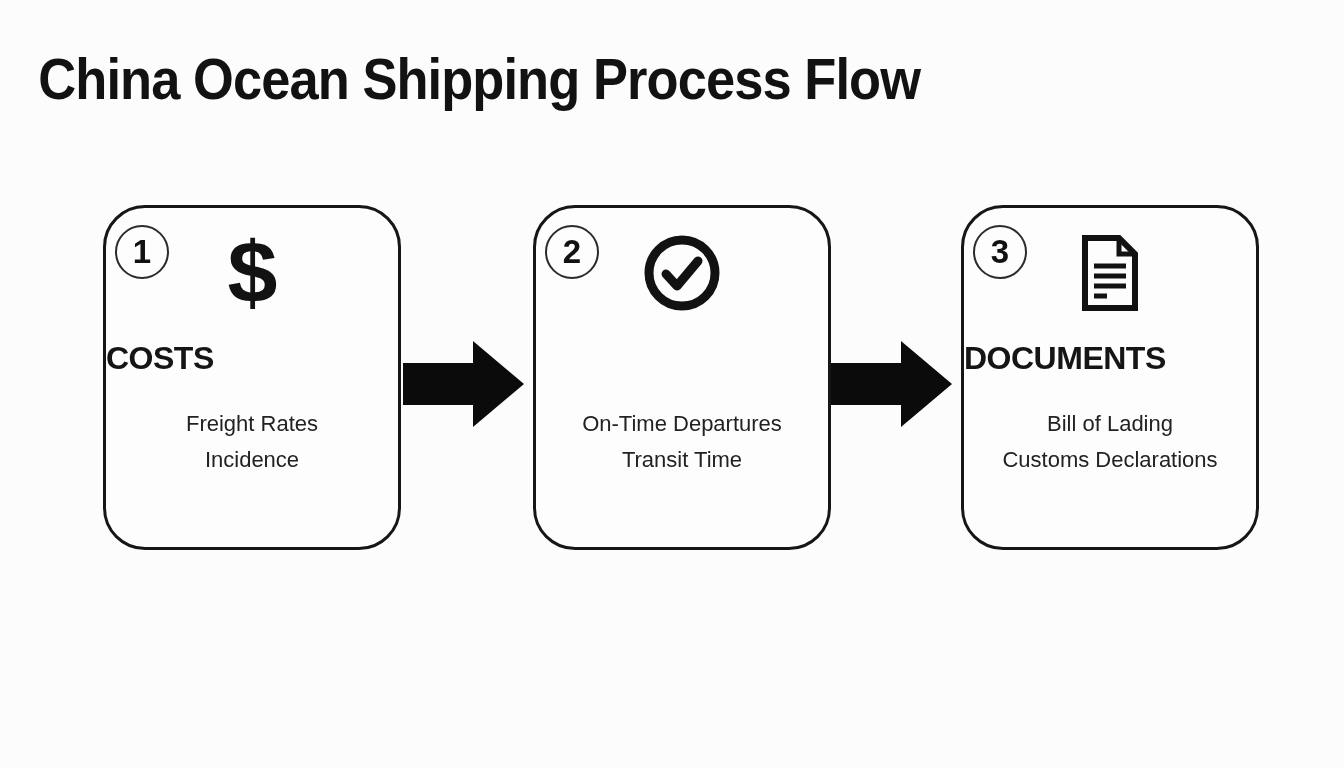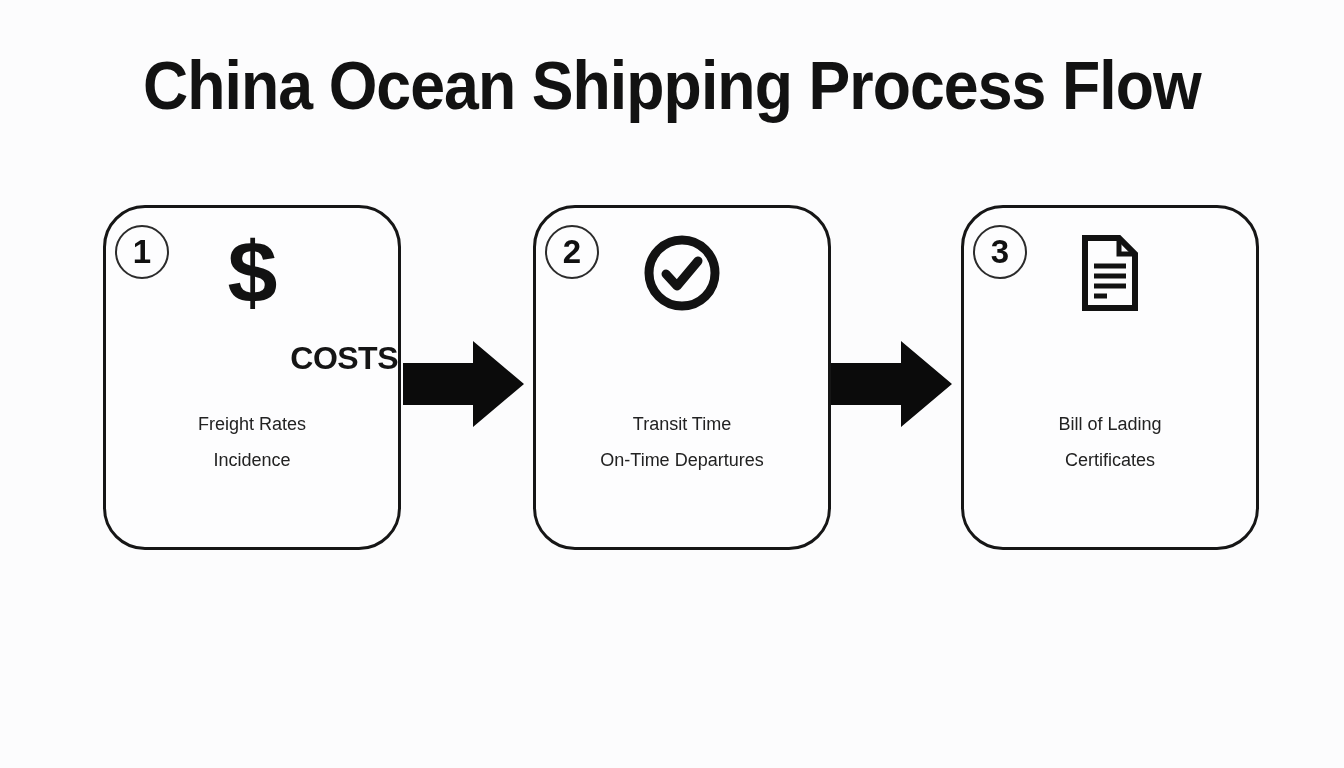--- a/index.html
+++ b/index.html
@@ -6,22 +6,21 @@
   html,body { width:1344px; height:768px; }
   body {
     position:relative;
     background:#fcfcfd;
     font-family:"Liberation Sans", sans-serif;
     color:#141414;
     overflow:hidden;
   }
   .page-title{
     position:absolute; top:46px; left:0; width:100%;
-    text-align:center;
-    font-size:68px; font-weight:bold; letter-spacing:-1px;
+    font-size:57px; font-weight:bold; letter-spacing:-1px;
     color:#121212;
     white-space:nowrap;
   }
   .page-title .squeeze{
     display:inline-block;
     transform:scaleX(0.92);
     transform-origin:center;
   }
   .card{
     position:absolute; top:205px;
@@ -44,29 +43,29 @@
   .icon-slot{
     position:absolute; top:16px; left:0; width:100%; height:98px;
     display:flex; align-items:center; justify-content:center;
   }
   .dollar-glyph{
     font-size:88px; font-weight:bold; line-height:1; color:#121212;
     transform:scaleX(1.02);
   }
   .card-heading{
     position:absolute; top:132px; left:0; width:100%;
-    text-align:right;
+    text-align:left;
     font-size:32px; font-weight:bold; letter-spacing:-0.5px;
     color:#151515;
     white-space:nowrap;
   }
   .card-items{
     position:absolute; top:198px; left:0; width:100%;
     text-align:center;
-    font-size:18px; line-height:36px; color:#222;
+    font-size:22px; line-height:36px; color:#222;
   }
   .arrow{
     position:absolute; top:341px;
   }
   .arrow polygon{ fill:#0b0b0b; }
   svg.icon{ display:block; }
   svg.icon .stroke{ fill:none; stroke:#121212; }
 </style>
 </head>
 <body>
@@ -99,22 +98,22 @@
     <div class="badge">
       <span>2</span>
     </div>
     <div class="icon-slot">
       <svg class="icon" width="78" height="78" viewBox="0 0 78 78" aria-hidden="true">
         <circle class="stroke" cx="39" cy="39" r="33" stroke-width="9"></circle>
         <polyline class="stroke" points="23,40 34,52 55,27" stroke-width="9" stroke-linecap="round" stroke-linejoin="round"></polyline>
       </svg>
     </div>
     <div class="card-items">
+      <div>On-Time Departures</div>
       <div>Transit Time</div>
-      <div>On-Time Departures</div>
     </div>
   </div>
 
   <svg class="arrow" style="left:831px" width="121" height="86" viewBox="0 0 121 86" aria-hidden="true">
     <polygon points="0,22 70,22 70,0 121,43 70,86 70,64 0,64"></polygon>
   </svg>
 
   <div class="card c3">
     <div class="badge">
       <span>3</span>
@@ -122,19 +121,20 @@
     <div class="icon-slot">
       <svg class="icon" width="58" height="76" viewBox="0 0 58 76" aria-hidden="true">
         <path class="stroke" d="M4 3 H38 L54 19 V73 H4 Z" stroke-width="6" stroke-linejoin="miter"></path>
         <path class="stroke" d="M38 3 V19 H54" stroke-width="5"></path>
         <line class="stroke" x1="13" y1="31" x2="45" y2="31" stroke-width="5"></line>
         <line class="stroke" x1="13" y1="41" x2="45" y2="41" stroke-width="5"></line>
         <line class="stroke" x1="13" y1="51" x2="45" y2="51" stroke-width="5"></line>
         <line class="stroke" x1="13" y1="61" x2="26" y2="61" stroke-width="5"></line>
       </svg>
     </div>
+    <div class="card-heading">DOCUMENTS</div>
     <div class="card-items">
       <div>Bill of Lading</div>
-      <div>Certificates</div>
+      <div>Customs Declarations</div>
     </div>
   </div>
 
 </div>
 
 </body></html>

